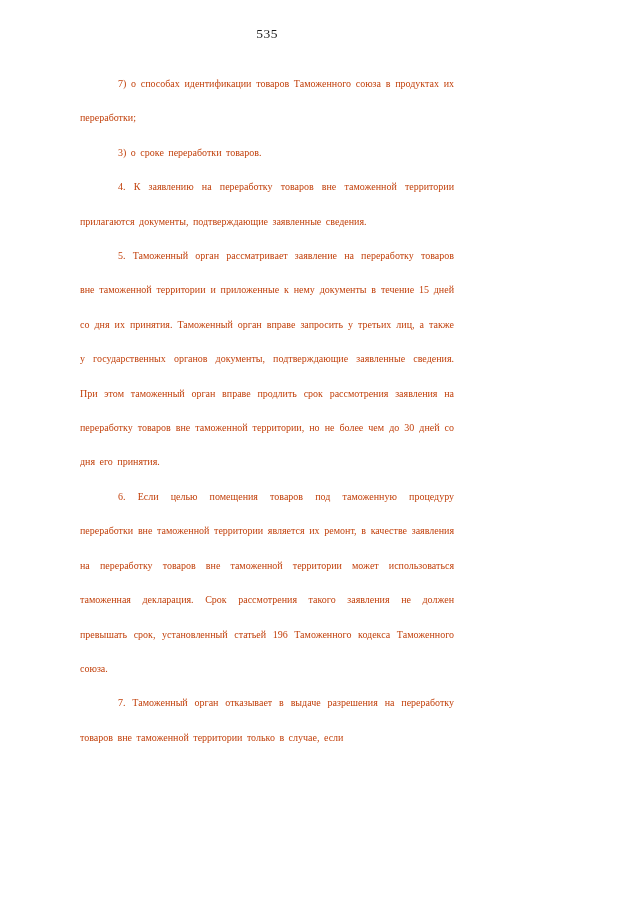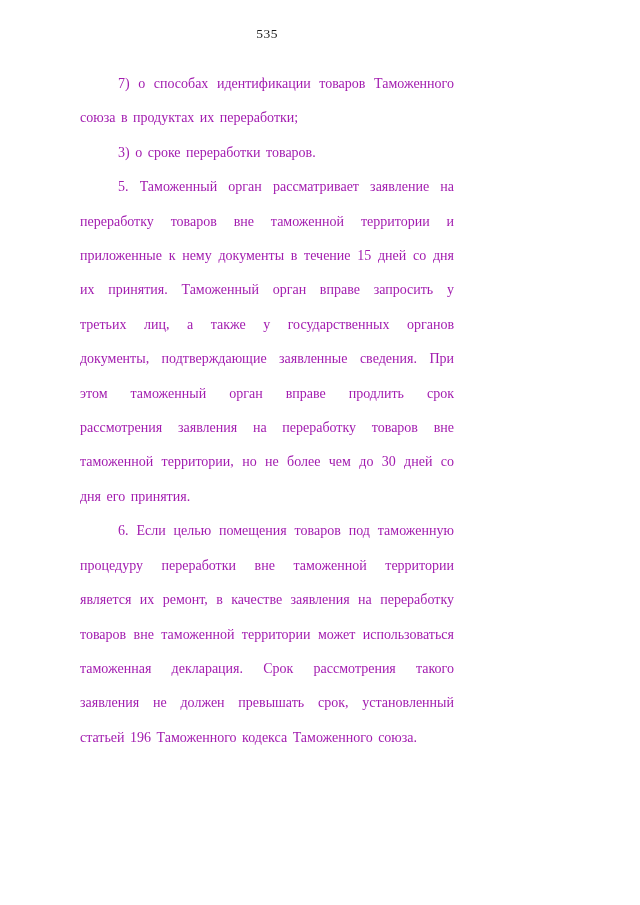--- a/index.html
+++ b/index.html
@@ -21,33 +21,35 @@
     padding: 26px 74px 0 80px;
   }
   .page-number {
     text-align: center;
     font-size: 13.5px;
     letter-spacing: 0.5px;
     color: #1b1b1b;
     margin-bottom: 25px;
   }
   .doc-body p {
-    font-size: 14px;
+    font-size: 10px;
     line-height: 34.4px;
     text-align: justify;
     text-justify: inter-word;
     text-indent: 38px;
-    color: #a21caf;
+    color: #c2410c;
     word-spacing: 2px;
   }
 </style>
 </head>
 <body>
 
 <div class="page">
   <div class="page-number">535</div>
   <div class="doc-body">
       <p>7) о способах идентификации товаров Таможенного союза в продуктах их переработки;</p>
       <p>3) о сроке переработки товаров.</p>
+      <p>4. К заявлению на переработку товаров вне таможенной территории прилагаются документы, подтверждающие заявленные сведения.</p>
       <p>5. Таможенный орган рассматривает заявление на переработку товаров вне таможенной территории и приложенные к нему документы в течение 15 дней со дня их принятия. Таможенный орган вправе запросить у третьих лиц, а также у государственных органов документы, подтверждающие заявленные сведения. При этом таможенный орган вправе продлить срок рассмотрения заявления на переработку товаров вне таможенной территории, но не более чем до 30 дней со дня его принятия.</p>
       <p>6. Если целью помещения товаров под таможенную процедуру переработки вне таможенной территории является их ремонт, в качестве заявления на переработку товаров вне таможенной территории может использоваться таможенная декларация. Срок рассмотрения такого заявления не должен превышать срок, установленный статьей 196 Таможенного кодекса Таможенного союза.</p>
+      <p>7. Таможенный орган отказывает в выдаче разрешения на переработку товаров вне таможенной территории только в случае, если</p>
     </div>
 </div>
 
 </body></html>

